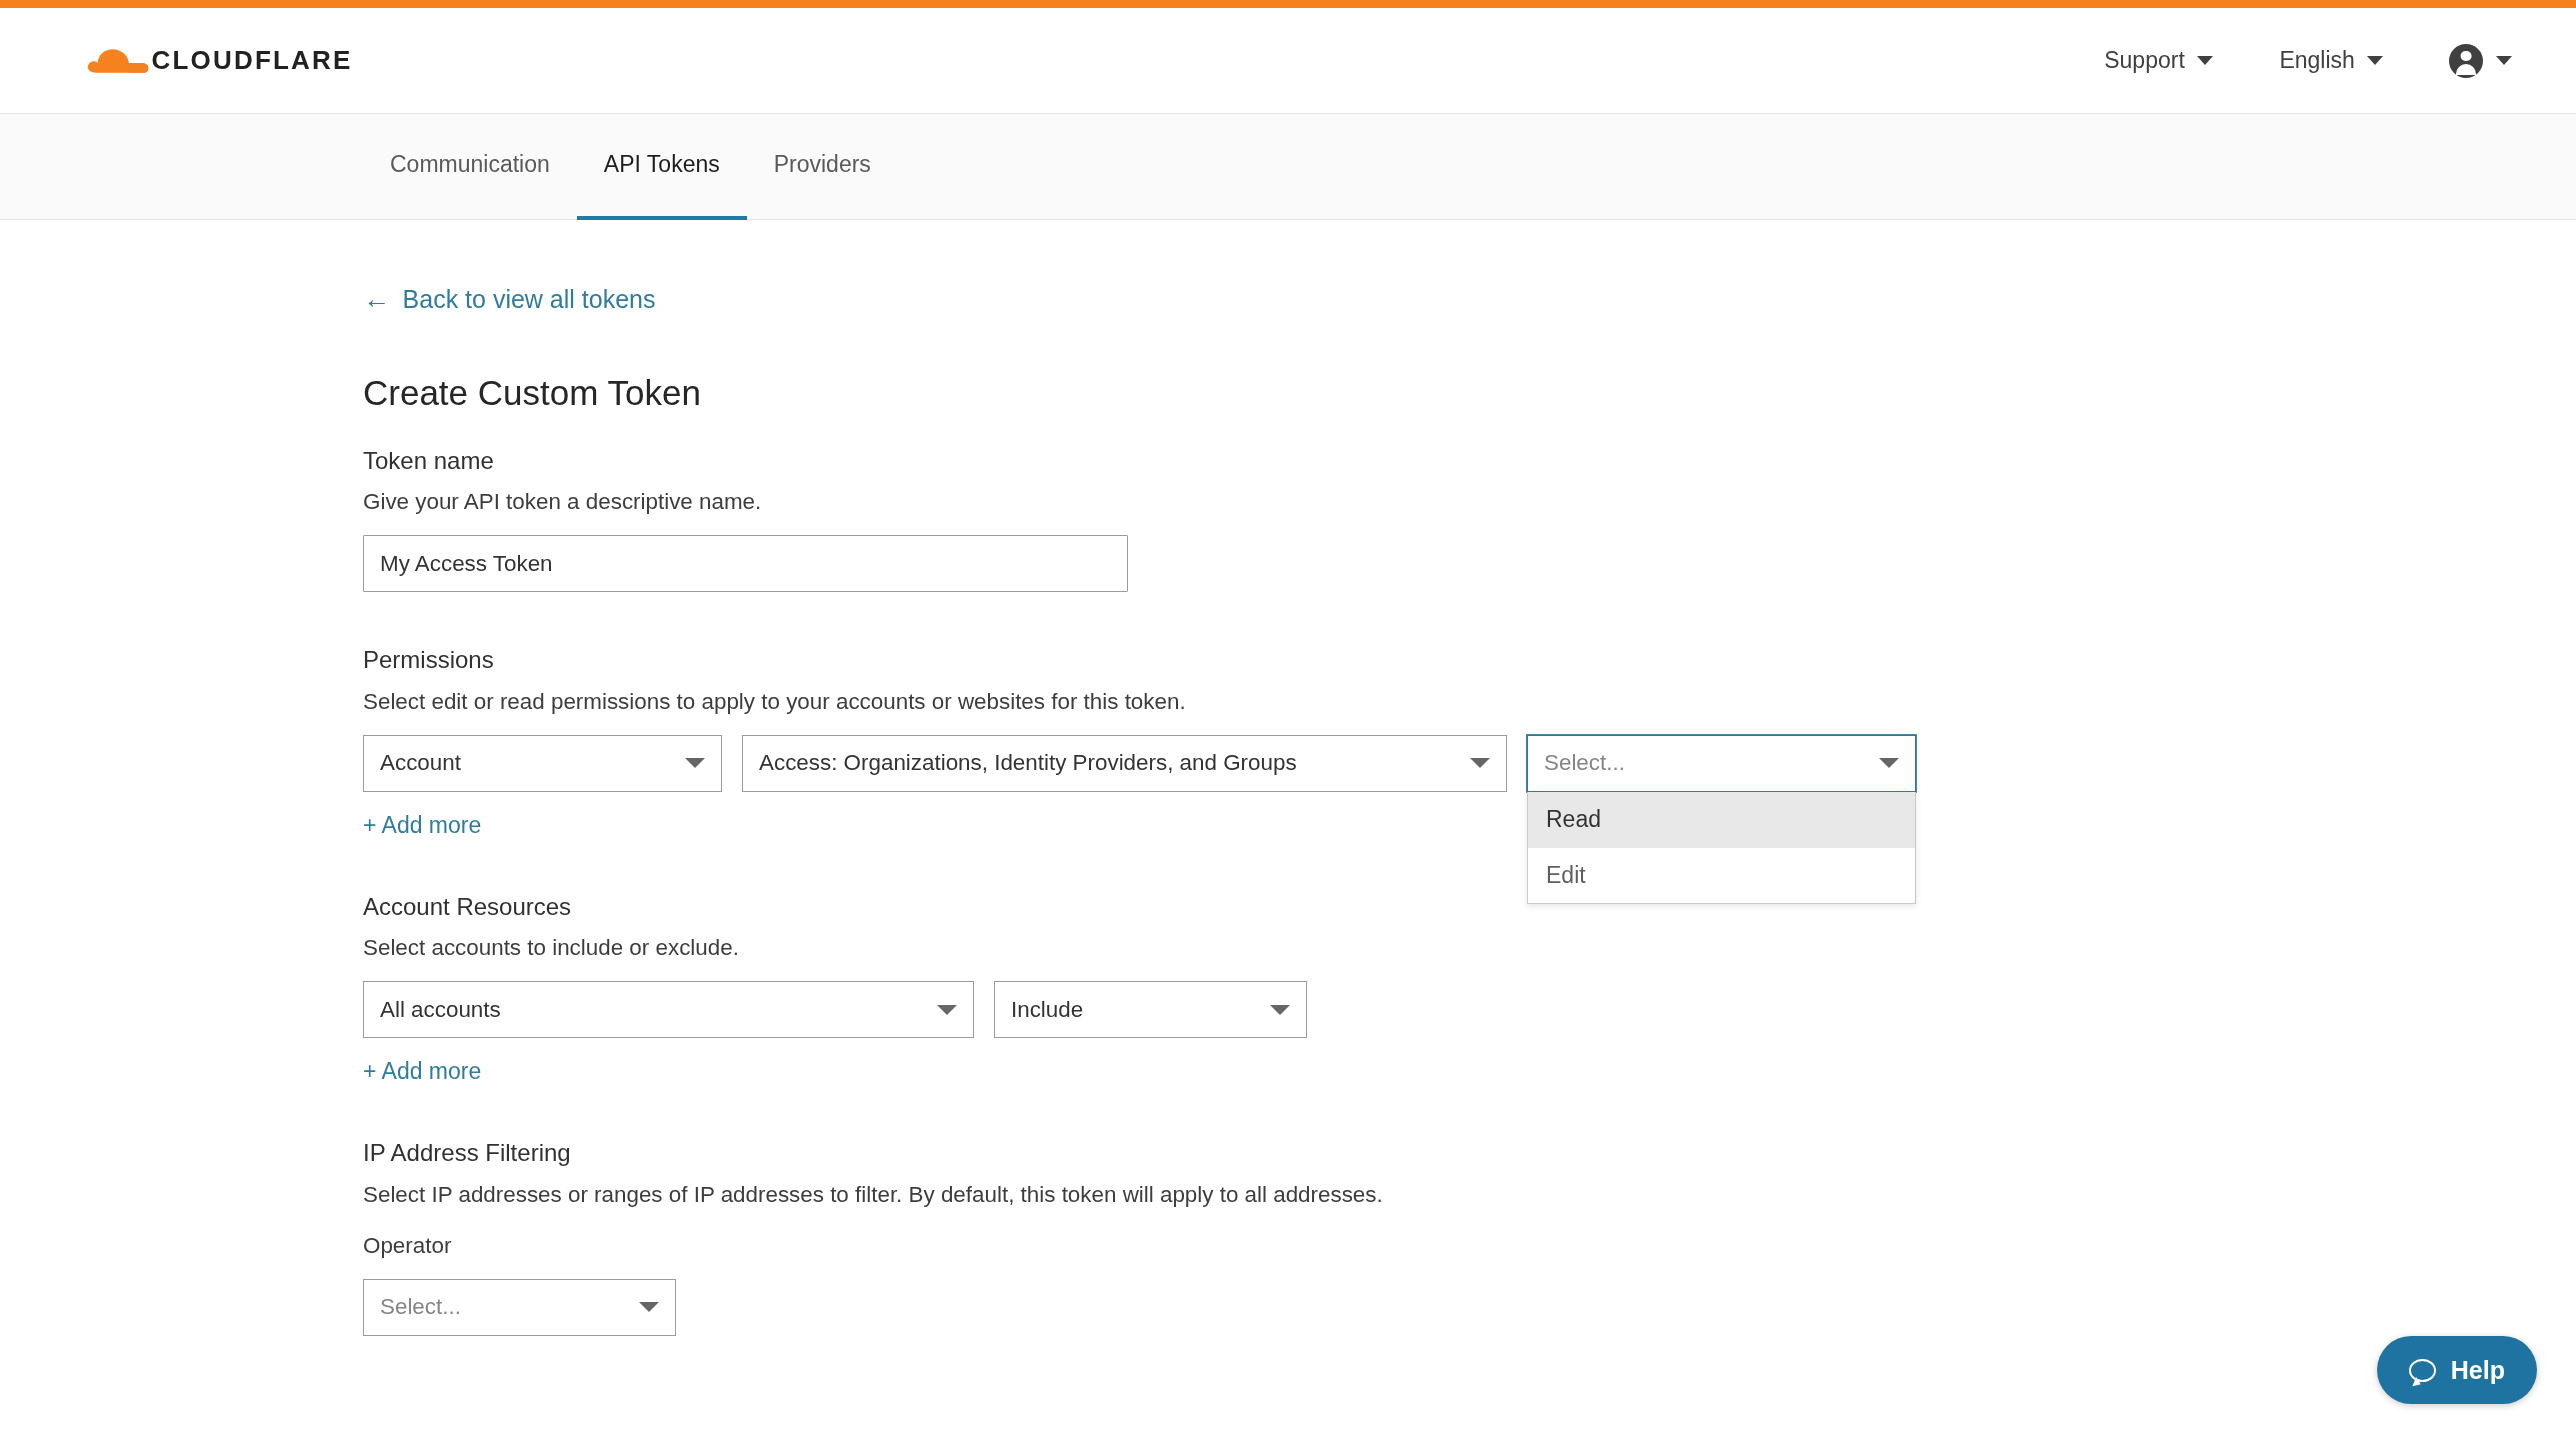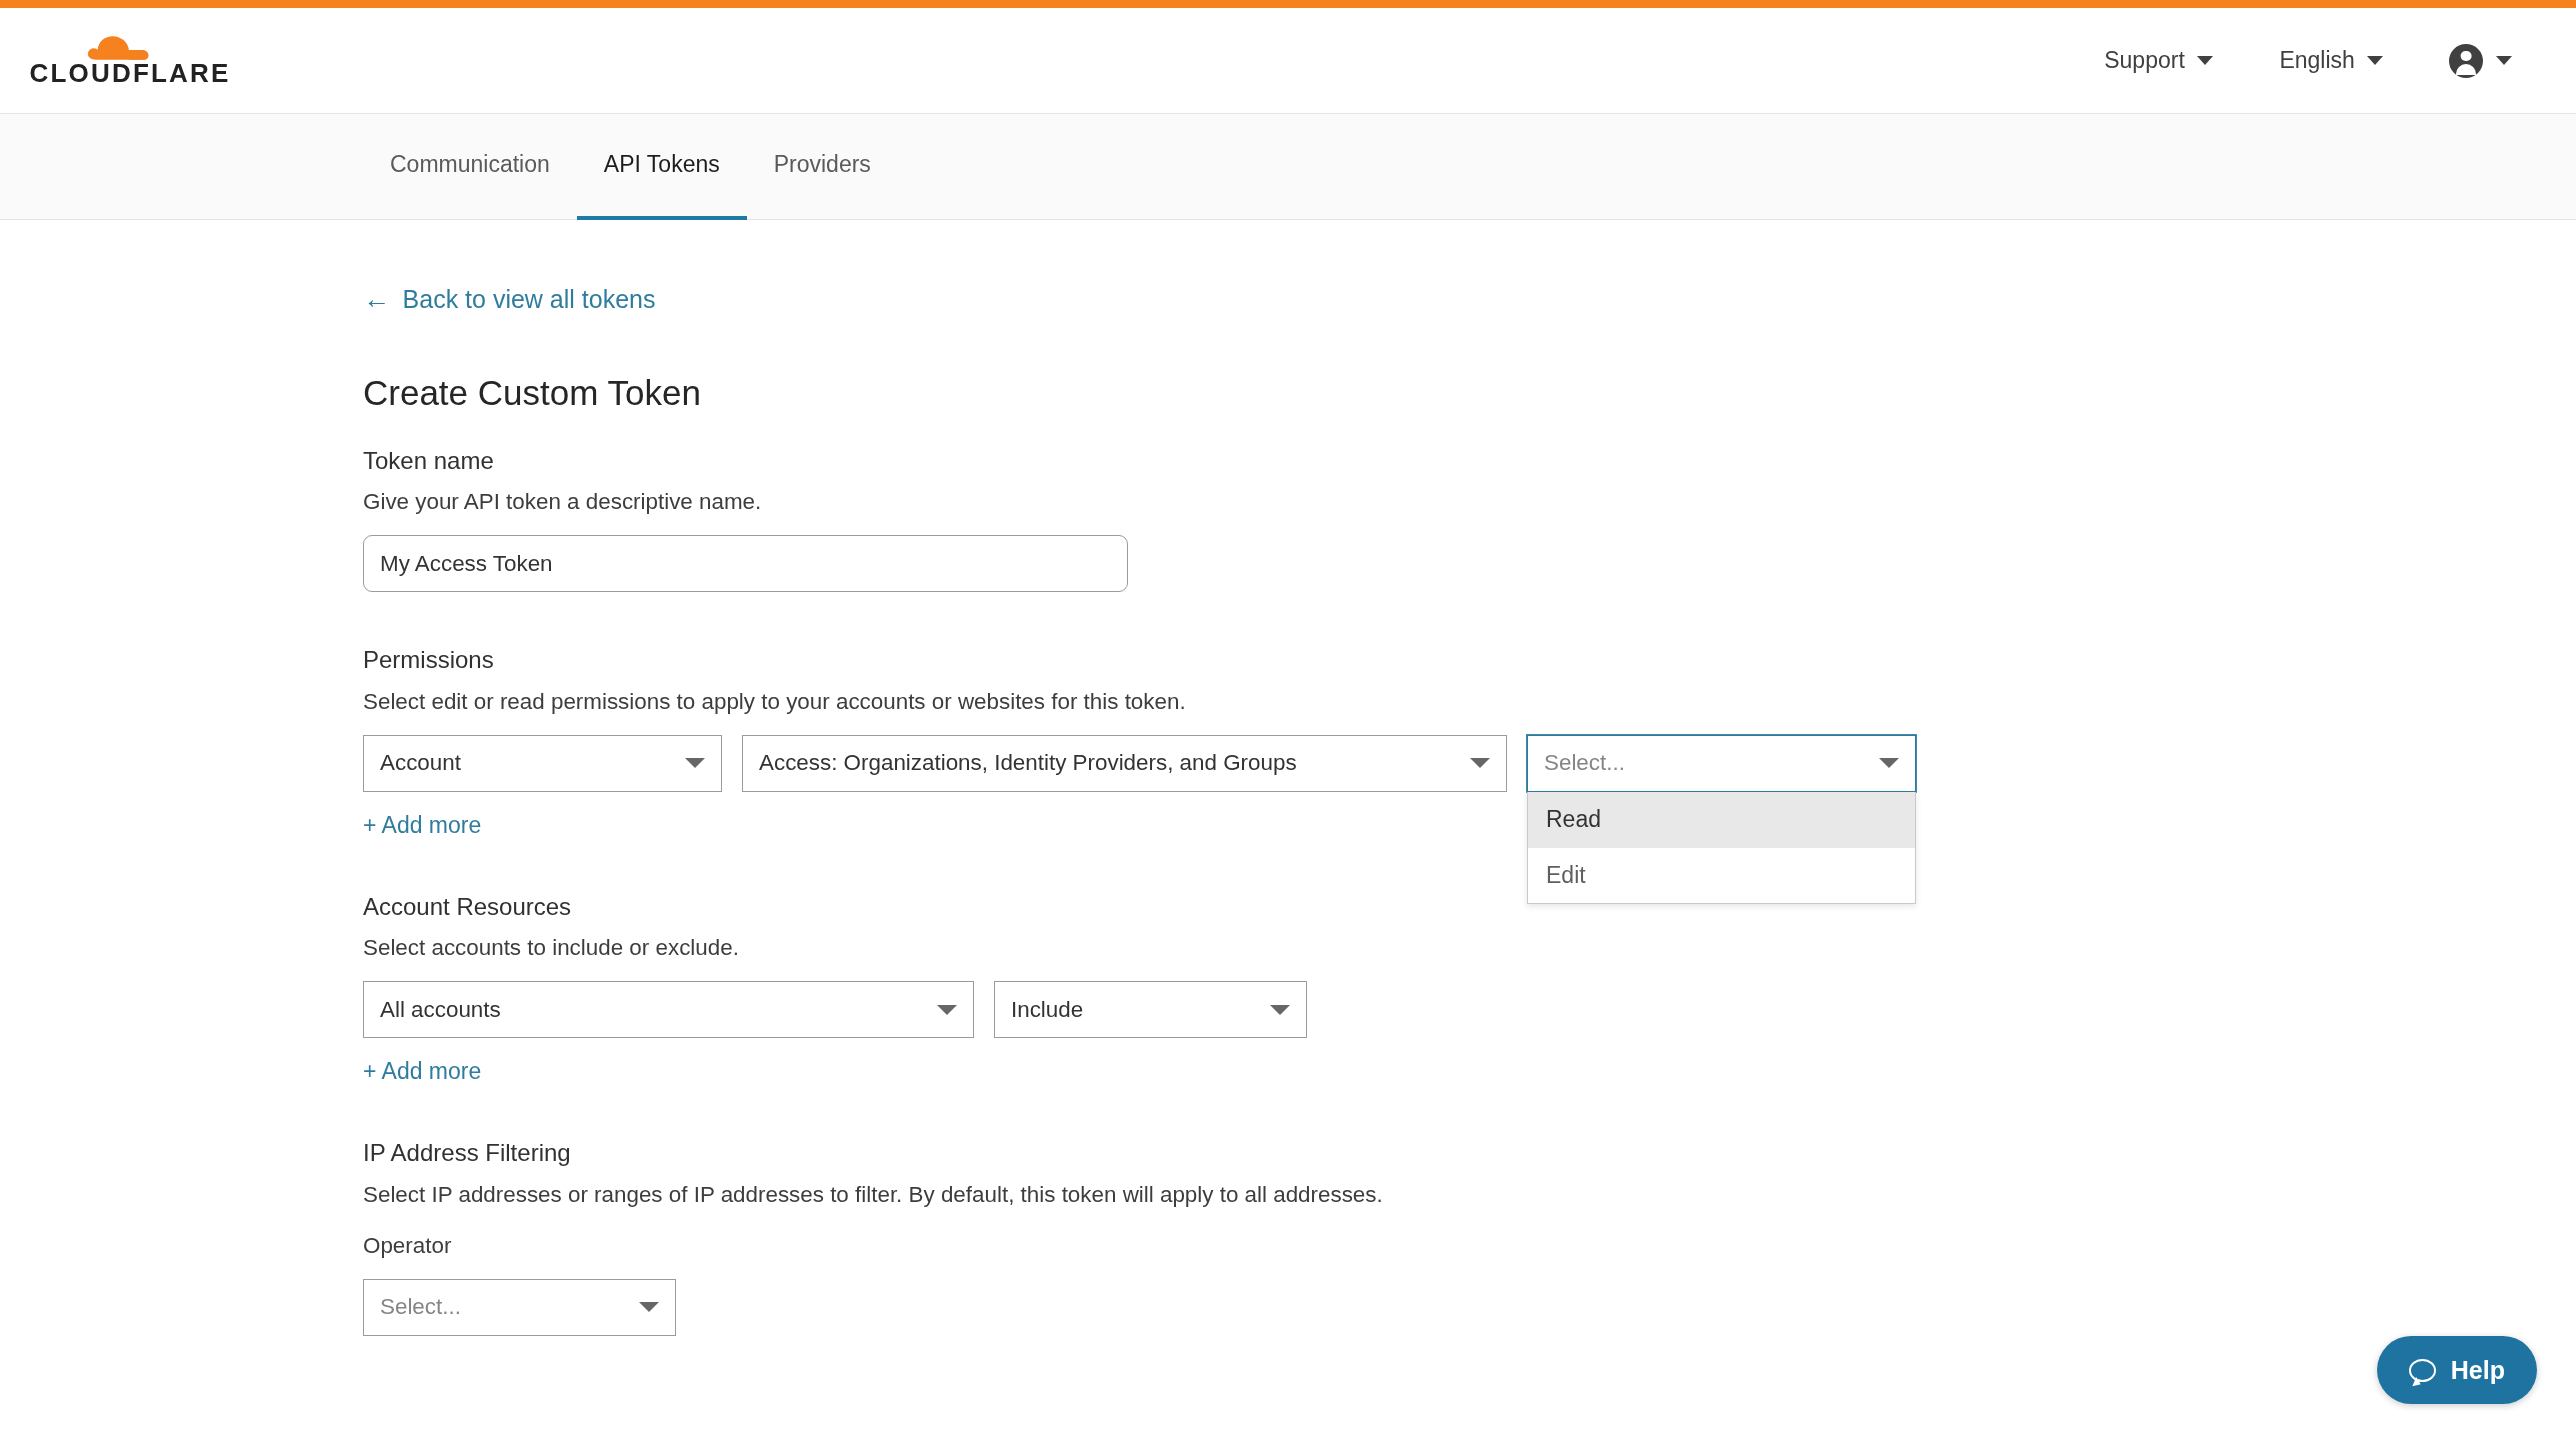--- a/index.html
+++ b/index.html
@@ -23,21 +23,20 @@
     height: 106px;
     background: #ffffff;
     display: flex;
     align-items: center;
     justify-content: space-between;
     padding: 0 39px 0 25px;
     border-bottom: 0.9px solid #e6e6e6;
   }
   .logo-wrap {
     display: flex;
-    flex-direction: column;
     align-items: flex-start;
     justify-content: center;
     padding-left: 4.5px;
   }
   .logo-cloud { margin-bottom: -5.4px; margin-left: 56px; }
   .logo-text {
     font-size: 26px;
     font-weight: bold;
     letter-spacing: 2.2px;
     color: #222222;
@@ -146,21 +145,21 @@
     font-size: 22.4px;
     color: #3d3d3d;
     margin-top: 14.4px;
   }
 
   .text-input {
     margin-top: 20px;
     width: 765px;
     height: 57px;
     border: 0.9px solid #9b9b9b;
-    border-radius: 9px;
+    border-radius: 1px;
     font-size: 22.4px;
     color: #333333;
     padding: 0 16px;
     display: flex;
     align-items: center;
     background: #ffffff;
   }
 
   .row {
     display: flex;

